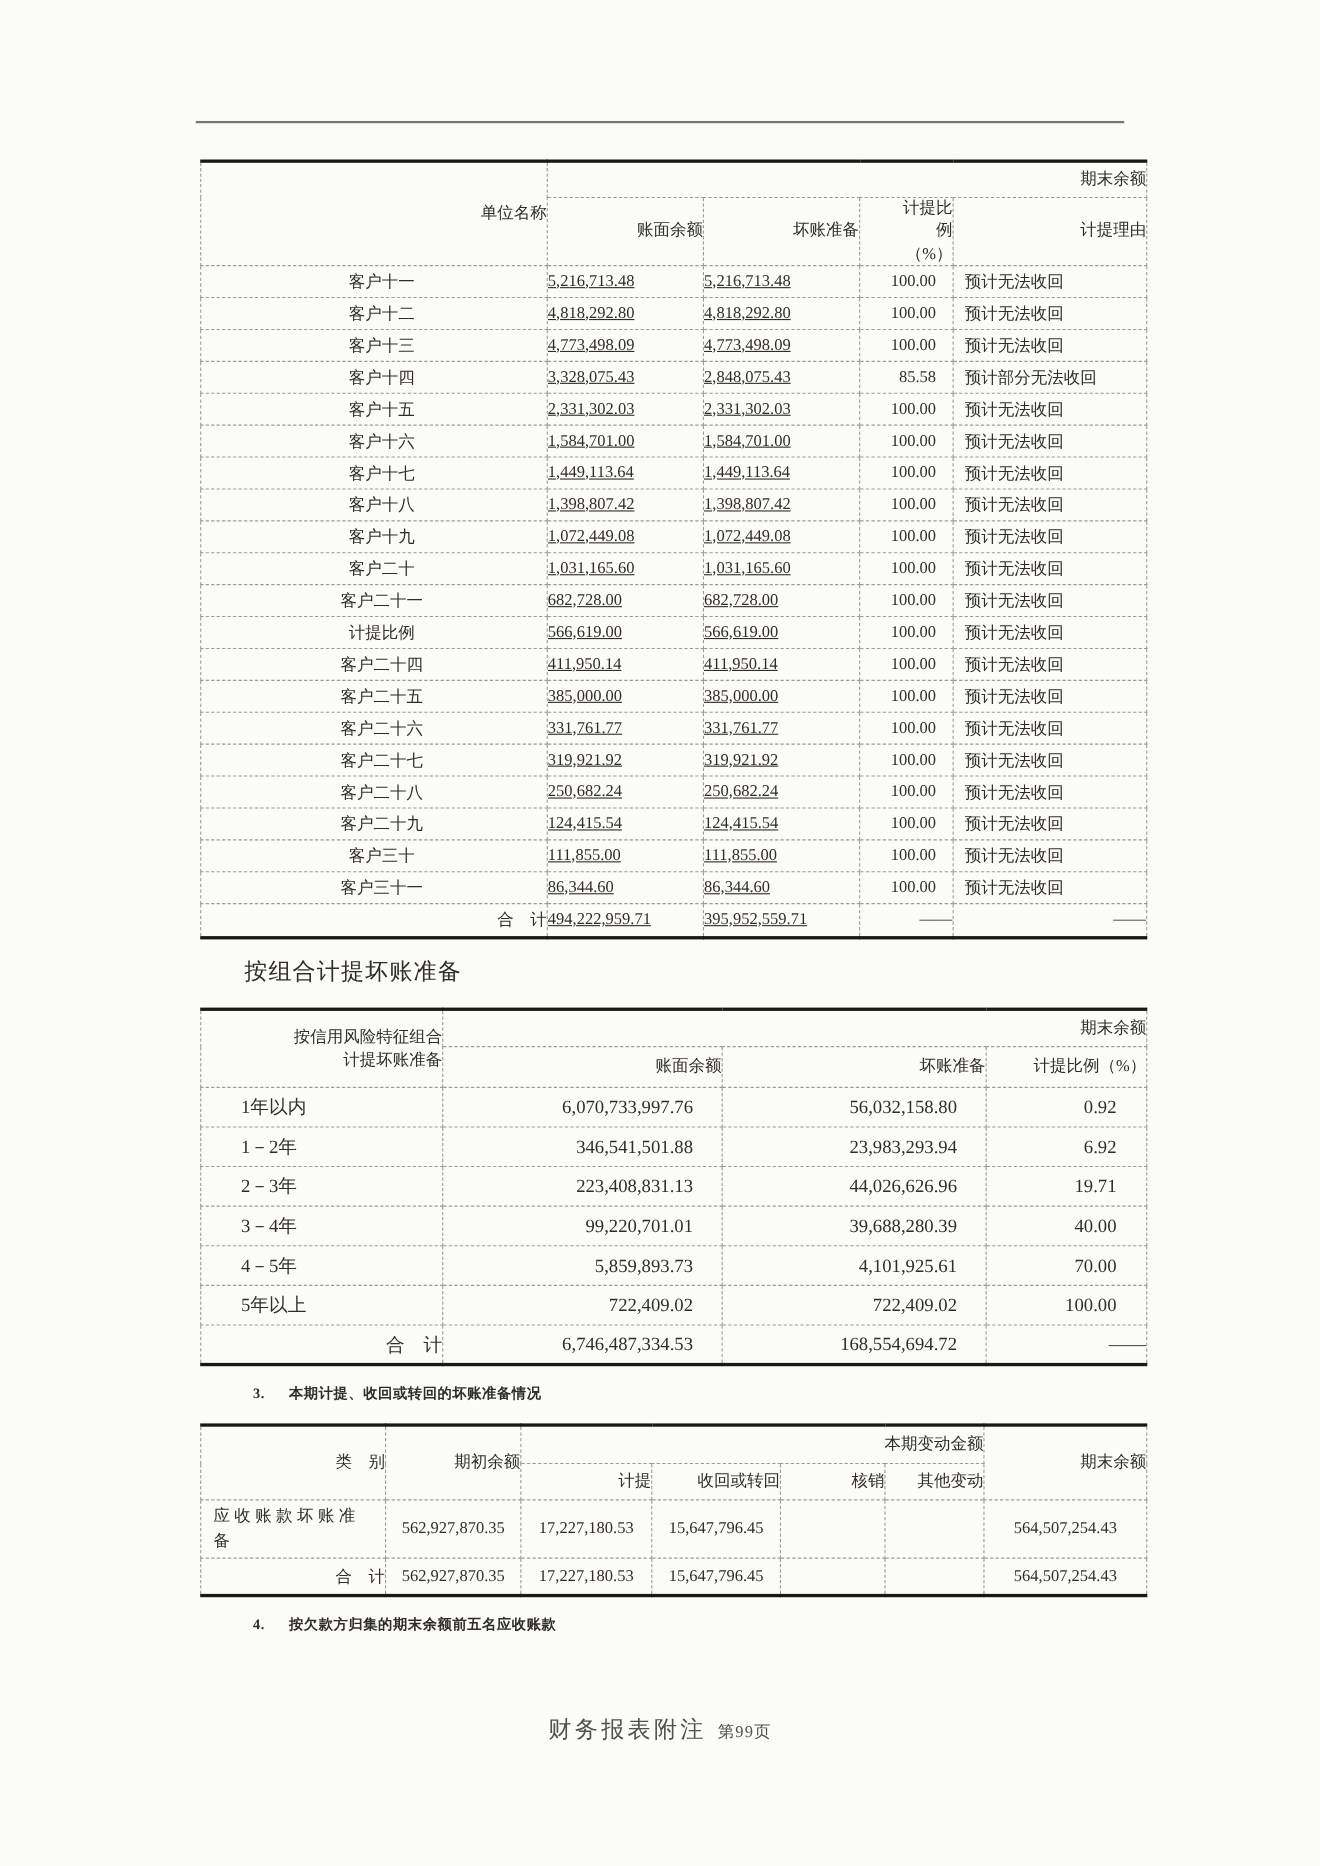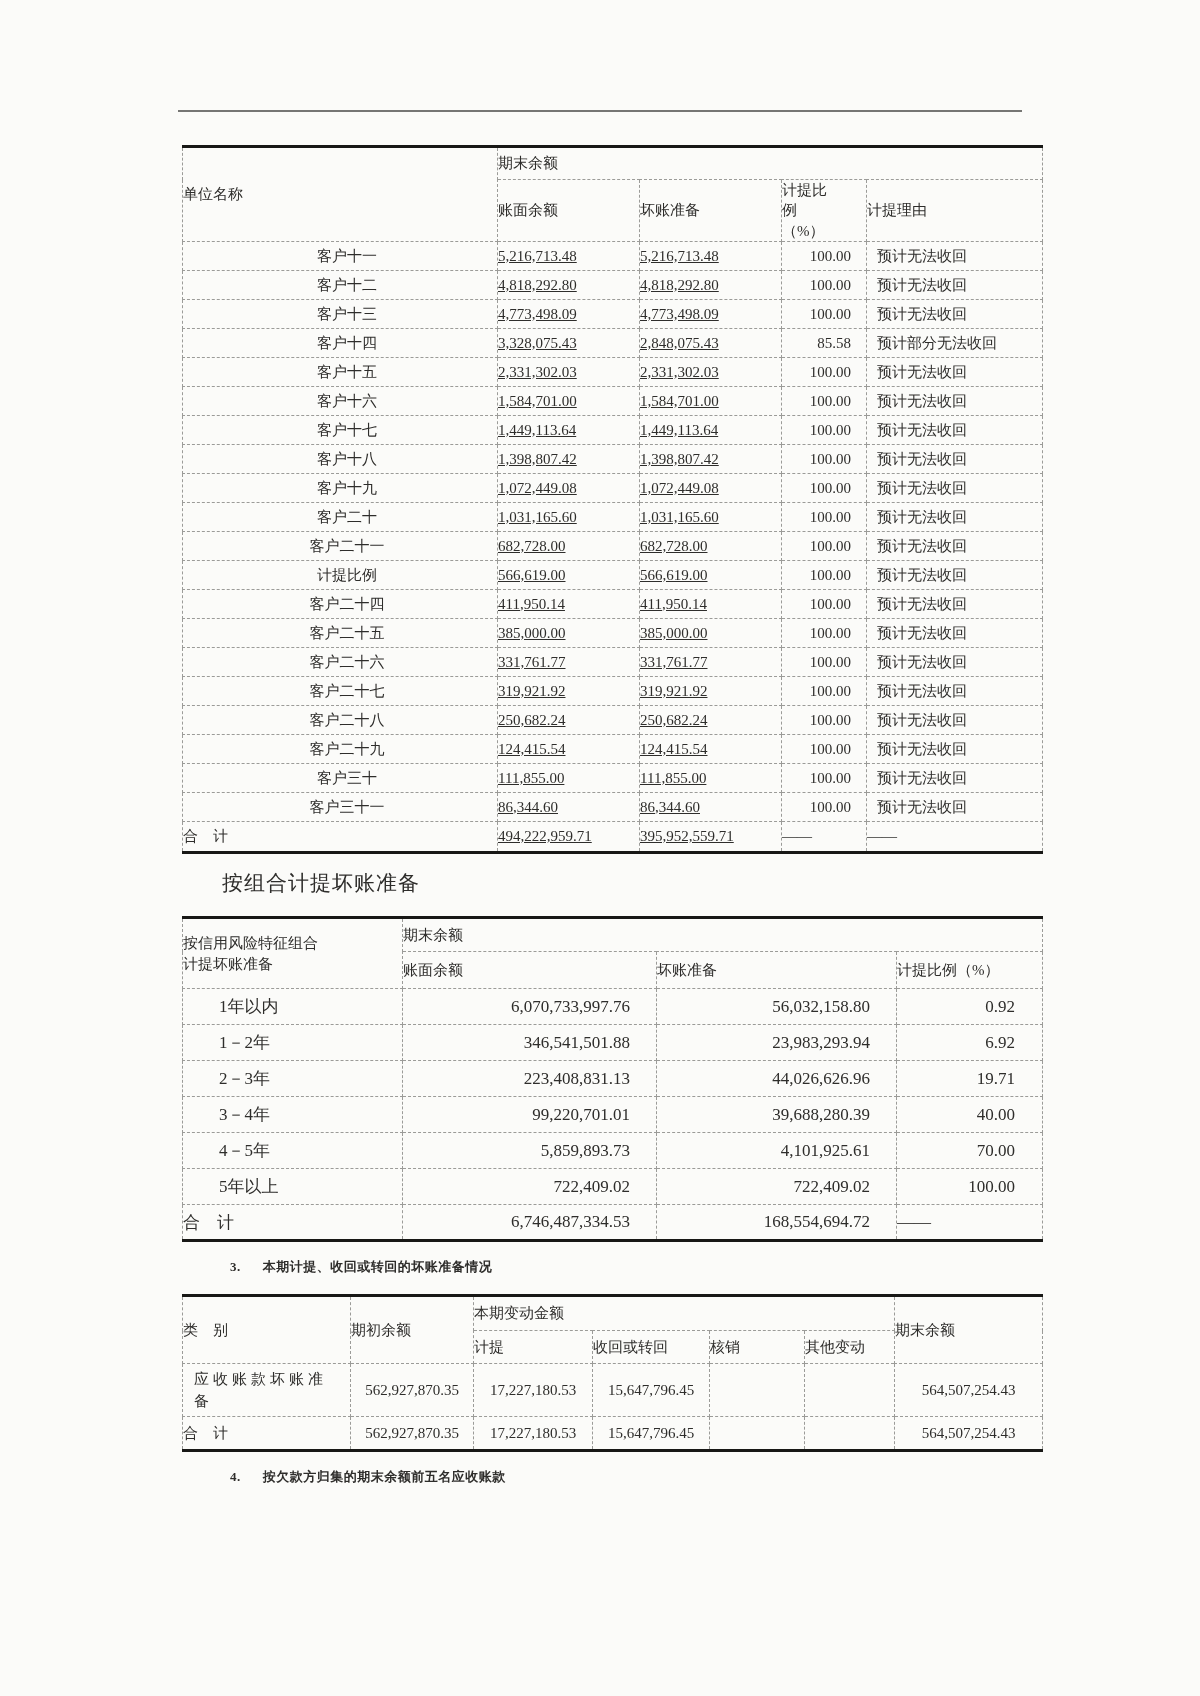--- a/index.html
+++ b/index.html
@@ -8,21 +8,21 @@
     background:#fbfbf9;color:#2e2d2b;
     font-family:"Liberation Serif","DejaVu Serif",serif;
     overflow:hidden;
   }
   .toprule{position:absolute;top:110px;left:178px;width:844px;border-top:2px solid #767674;}
 
   table{border-collapse:collapse;table-layout:fixed;position:absolute;left:182px;width:860px;
         border-top:3px solid #181816;border-bottom:3px solid #181816;}
   th,td{border:1px dashed #9b9b98;font-weight:normal;font-size:15px;overflow:hidden;
         padding:0;vertical-align:middle;}
-  thead th{text-align:left;line-height:1.25;}
+  thead th{text-align:right;line-height:1.25;}
   .blk{display:block;line-height:1.35;}
 
   
   #table1{top:145px;}
   #table1 thead tr.h1{height:33px;}
   #table1 thead tr.h2{height:62px;}
   #table1 tbody tr{height:29px;}
   #table1 tbody tr.total-row{height:31px;}
 
   
@@ -38,21 +38,21 @@
   #table3 thead tr.h1{height:35px;}
   #table3 thead tr.h2{height:33px;}
   #table3 tbody tr{height:53px;}
   #table3 tbody tr.total-row{height:34px;}
 
   
   .c-name{text-align:center;padding-left:14px;}
   .c-num{text-align:left;padding-right:18px;text-decoration:underline;}
   .c-ratio{text-align:right;padding-right:15px;}
   .c-reason{text-align:left;padding-left:10px;}
-  .c-center{text-align:left;}
+  .c-center{text-align:right;}
   .c-age{text-align:left;padding-left:36px;}
   .c-num2{text-align:right;padding-right:26px;}
   .c-ratio2{text-align:right;padding-right:27px;}
   .c-cat{text-align:left;padding-left:11px;padding-right:12px;white-space:pre-line;
          letter-spacing:4px;line-height:1.5;}
   .c-mid{text-align:center;}
 
   .subtitle{position:absolute;top:869px;left:222px;font-size:21px;letter-spacing:1px;}
   .heading{position:absolute;left:230px;font-weight:bold;font-size:13px;letter-spacing:0.5px;}
   #heading3{top:1258px;}
@@ -362,14 +362,17 @@
           <td class="c-mid"></td>
           <td class="c-mid">564,507,254.43</td>
         </tr>
       </tbody>
   </table>
 
   <div class="heading" id="heading4">
     <span class="num">4.</span><span>按欠款方归集的期末余额前五名应收账款</span>
   </div>
 
+  <div class="footer">
+    <span class="ftitle">财务报表附注</span><span class="fpage">第99页</span>
+  </div>
 
 </div>
 
 </body></html>

